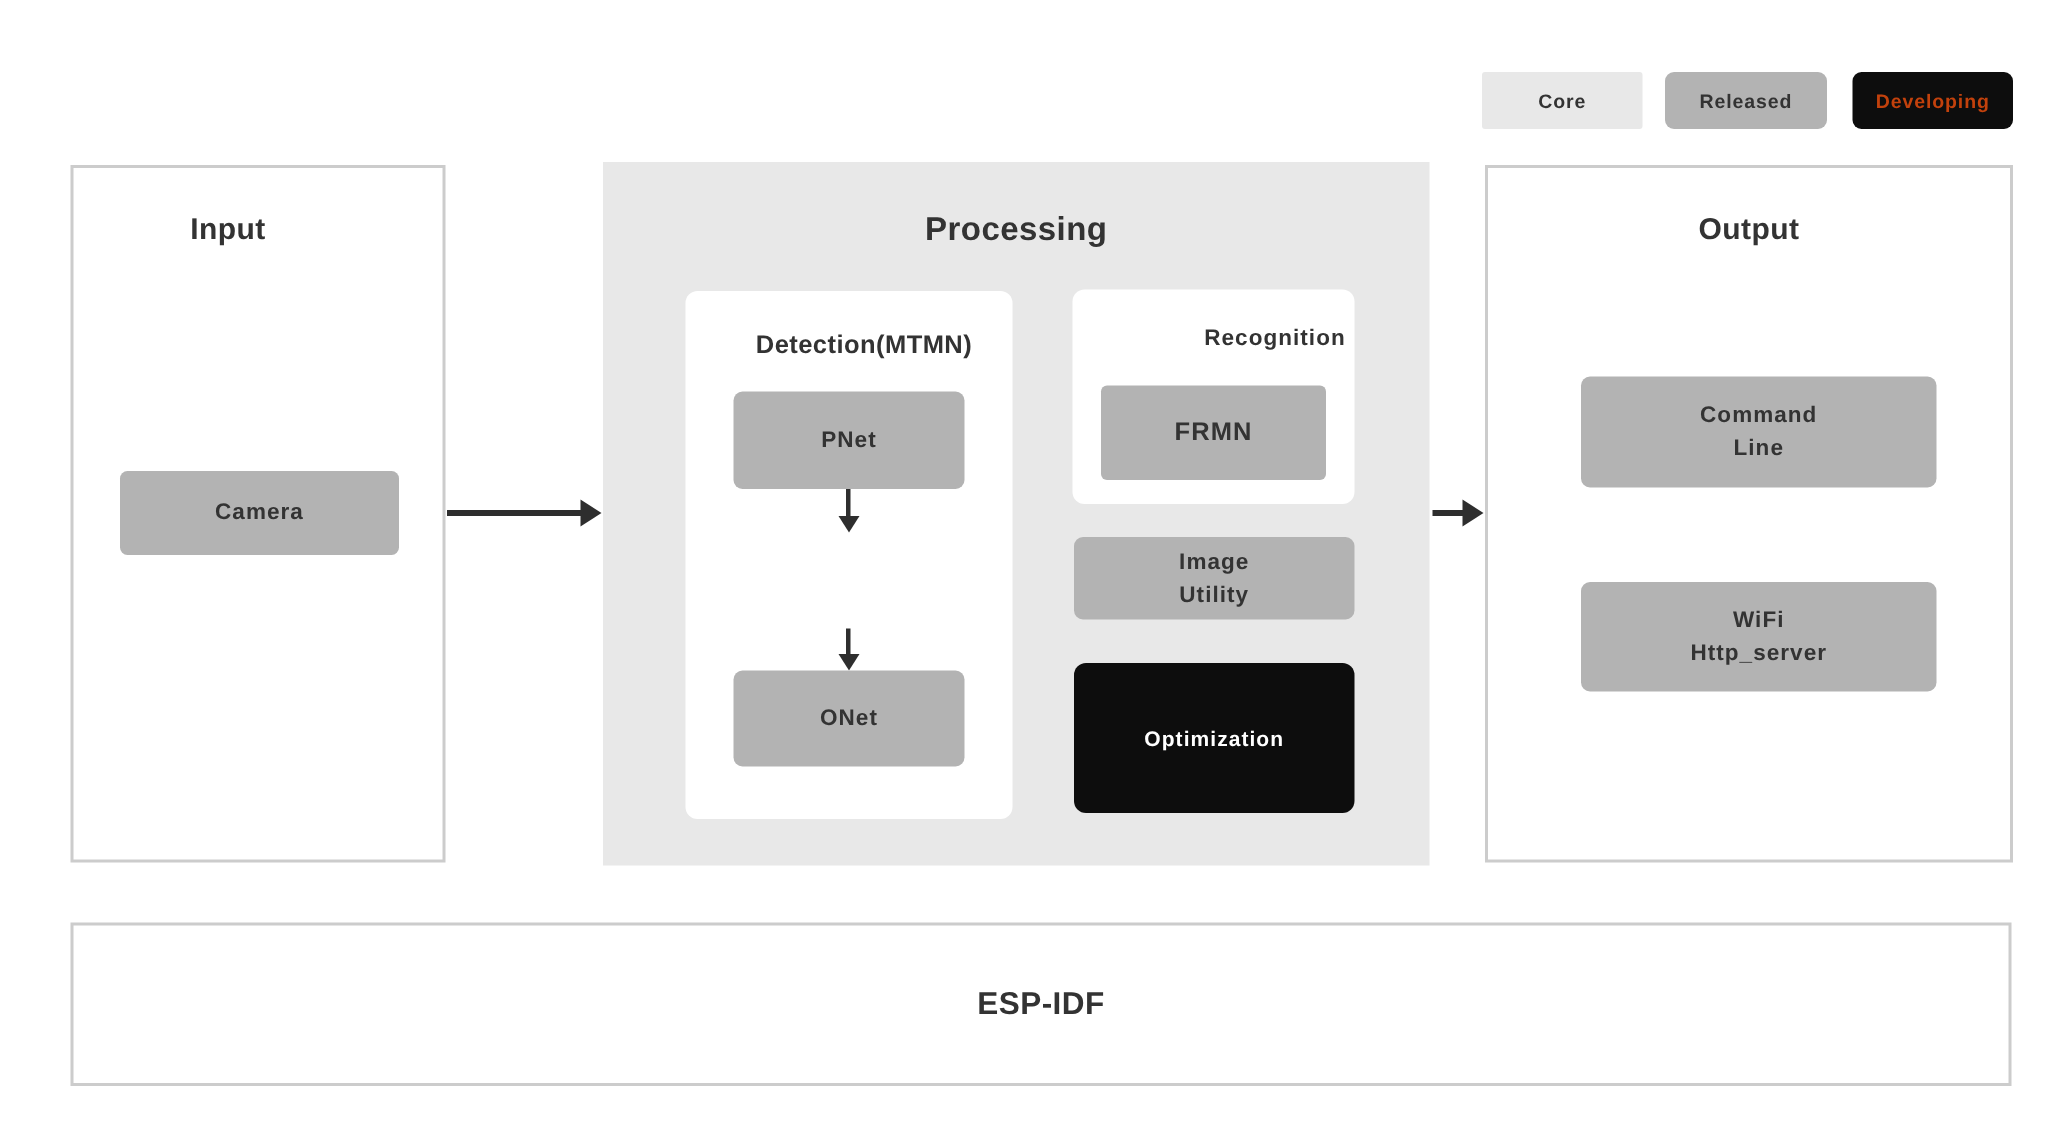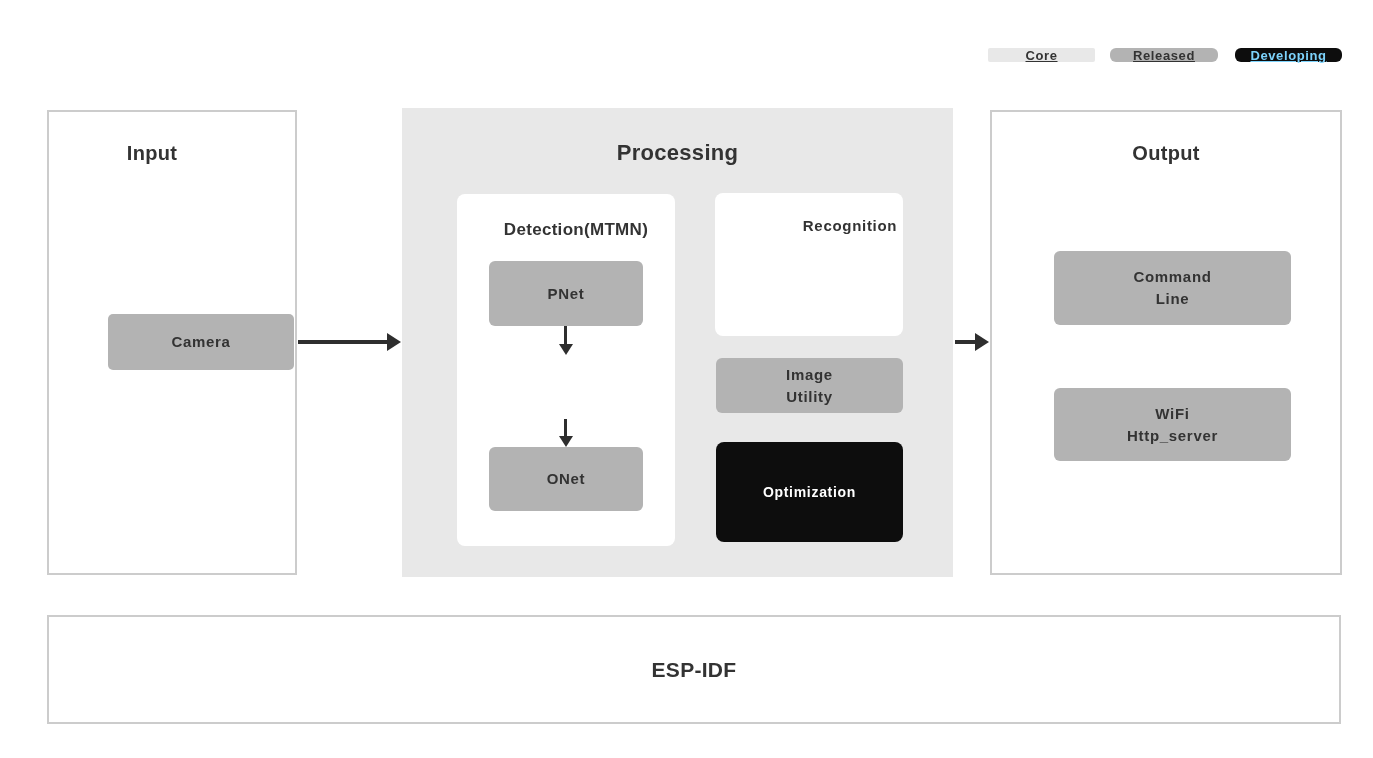--- a/index.html
+++ b/index.html
@@ -1,24 +1,24 @@
 <!DOCTYPE html>
 <html style="--core-bg: #e8e8e8; --released-bg: #b3b3b3; --developing-bg: #0d0d0d; --panel-bg: #e8e8e8; --panel-border: #cccccc; --arrow: #2e2e2e; --text: #333333;"><head>
 <meta charset="utf-8">
 <style>
   html,body{margin:0;padding:0;background:#ffffff;}
   body{font-family:"Liberation Sans","DejaVu Sans",sans-serif;}
   #canvas{position:relative;width:1373px;height:758px;background:#ffffff;overflow:hidden;}
 
   
-  .chip{position:absolute;top:48px;height:14px;display:flex;align-items:center;justify-content:center;
-        font-size:13px;font-weight:bold;letter-spacing:.6px;color:var(--text,#333333);text-decoration:underline;}
+  .chip{position:absolute;top:48px;height:38px;display:flex;align-items:center;justify-content:center;
+        font-size:13px;font-weight:bold;letter-spacing:.6px;color:var(--text,#333333);}
   .chip-core{left:988px;width:107px;background:var(--core-bg,#e8e8e8);border-radius:2px;}
   .chip-released{left:1110px;width:108px;background:var(--released-bg,#b3b3b3);border-radius:6px;}
-  .chip-developing{left:1235px;width:107px;background:var(--developing-bg,#0d0d0d);color:#7dd3fc;border-radius:6px;}
+  .chip-developing{left:1235px;width:107px;background:var(--developing-bg,#0d0d0d);color:#c2410c;border-radius:6px;}
 
   
   .panel{position:absolute;background:#ffffff;border:2px solid var(--panel-border,#cccccc);box-sizing:border-box;}
   .panel-plain{position:absolute;background:var(--panel-bg,#e8e8e8);}
   .card{position:absolute;background:#ffffff;border-radius:8px;}
   .panel-title{position:absolute;text-align:center;font-weight:bold;color:var(--text,#333333);letter-spacing:.3px;}
 
   
   .node{position:absolute;display:flex;flex-direction:column;align-items:center;justify-content:center;
         background:var(--released-bg,#b3b3b3);color:var(--text,#333333);font-weight:bold;
@@ -41,21 +41,21 @@
 <body>
 
 <div id="canvas">
 
   <div class="chip chip-core">Core</div>
   <div class="chip chip-released">Released</div>
   <div class="chip chip-developing">Developing</div>
 
   <div class="panel" style="left:47px;top:110px;width:250px;height:465px;"></div>
   <div class="panel-title" style="left:47px;top:142px;width:210px;font-size:20px;">Input</div>
-  <div class="node" style="left:80px;top:314px;width:186px;height:56px;border-radius:5px;margin-left:28px;">Camera</div>
+  <div class="node" style="left:80px;top:314px;width:186px;height:56px;border-radius:5px;">Camera</div>
 
   <div class="h-arrow" style="left:298px;top:333px;width:103px;">
     <div class="shaft"></div>
     <div class="head"></div>
   </div>
 
   <div class="panel-plain" style="left:402px;top:108px;width:551px;height:469px;"></div>
   <div class="panel-title" style="left:402px;top:140px;width:551px;font-size:22px;">Processing</div>
 
   <div class="card" style="left:457px;top:194px;width:218px;height:352px;"></div>
@@ -66,20 +66,21 @@
     <div class="head"></div>
   </div>
   <div class="v-arrow" style="left:558px;top:419px;height:28px;">
     <div class="shaft"></div>
     <div class="head"></div>
   </div>
   <div class="node" style="left:489px;top:447px;width:154px;height:64px;">ONet</div>
 
   <div class="card" style="left:715px;top:193px;width:188px;height:143px;"></div>
   <div class="panel-title" style="left:715px;top:217px;width:188px;font-size:15px;letter-spacing:.7px;padding-left:41px;">Recognition</div>
+  <div class="node" style="left:734px;top:257px;width:150px;height:63px;border-radius:4px;font-size:17px;">FRMN</div>
 
   <div class="node" style="left:716px;top:358px;width:187px;height:55px;">
     <span>Image</span>
     <span>Utility</span>
   </div>
 
   <div class="node node-dark" style="left:716px;top:442px;width:187px;height:100px;">Optimization</div>
 
   <div class="h-arrow" style="left:955px;top:333px;width:34px;">
     <div class="shaft"></div>

